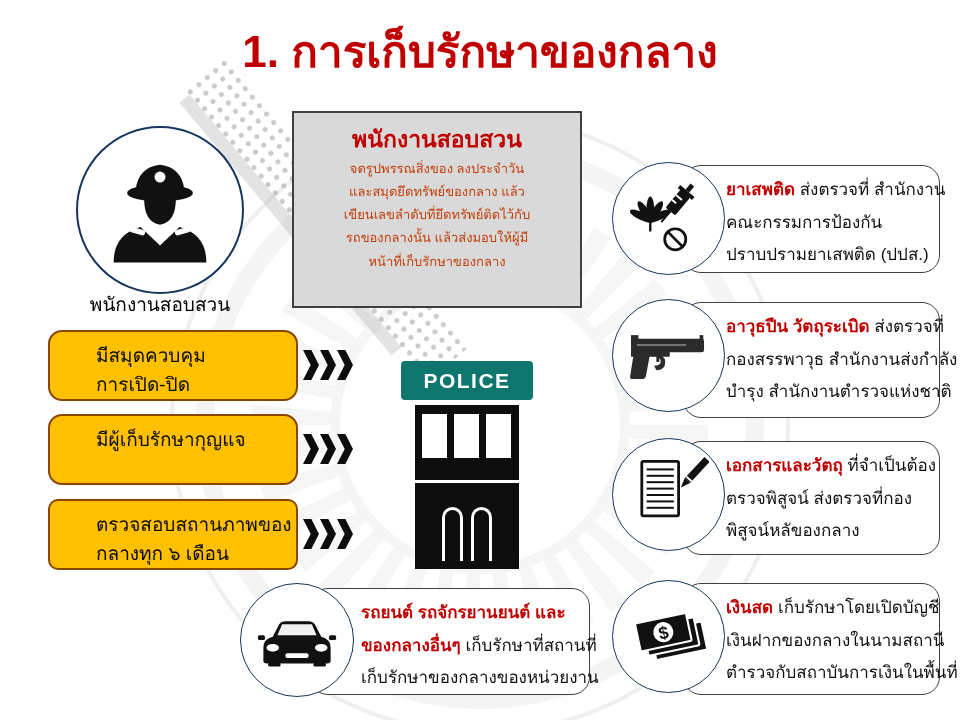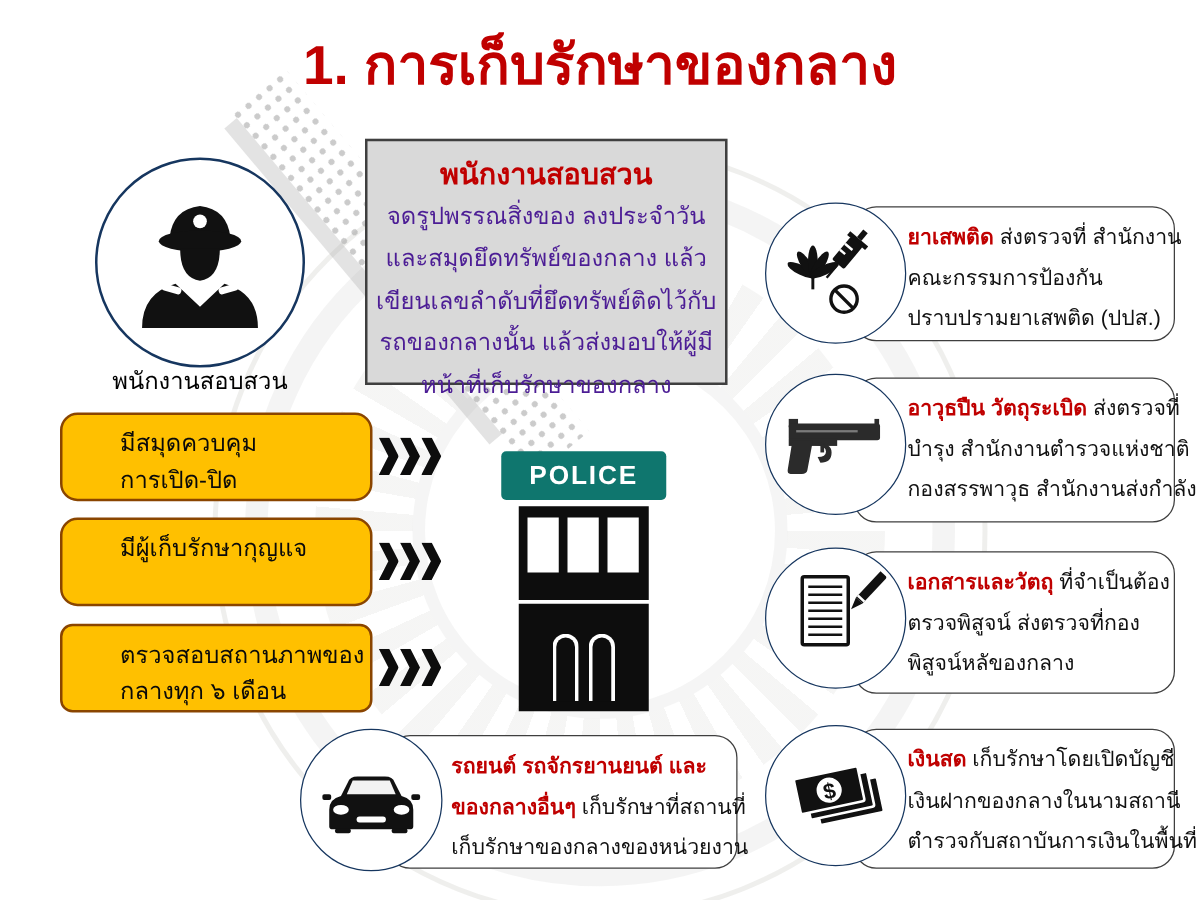--- a/index.html
+++ b/index.html
@@ -31,21 +31,21 @@
   .big-circle { border:2px solid #16365F; }
   .mid-circle { border:1.5px solid #16365F; }
   #officer-circle { left:76px; top:126px; width:168px; height:168px; }
   .officer-label { position:absolute; left:46px; top:289px; width:228px; text-align:center;
            font-size:19px; color:#000; z-index:2; }
 
   
   .gray-box { position:absolute; left:292px; top:111px; width:290px; height:197px;
            background:#D9D9D9; border:2px solid #3F3F3F; z-index:2; text-align:center; padding-top:8px; }
   .gb-title { font-size:23px; font-weight:bold; color:#C00000; }
-  .gb-line  { font-size:19px; line-height:1.78; color:#4c1d95; font-weight:500; white-space:nowrap; }
+  .gb-line  { font-size:13px; line-height:1.78; color:#c2410c; font-weight:500; white-space:nowrap; }
 
   
   .ybox { position:absolute; left:48px; width:250px; height:71px; background:#FFC000;
           border:2px solid #8A4500; border-radius:14px; padding:9px 0 0 46px; z-index:2; }
   .ybox .yl { font-size:19px; font-weight:400; line-height:1.55; color:#0A0A0A; white-space:nowrap; }
   #ybox1 { top:330px; } #ybox2 { top:414px; } #ybox3 { top:499px;border-radius:10px; }
   .chevs { position:absolute; left:303px; display:flex; z-index:2; }
   #chevs1 { top:350px; } #chevs2 { top:434px; } #chevs3 { top:519px; }
   .chev { width:16px; height:30px; background:#0D0D0D; margin-right:1px;
           clip-path:polygon(0 0,52% 0,100% 50%,52% 100%,0 100%,48% 50%); }
@@ -188,22 +188,22 @@
       <rect x="4" y="12" width="98" height="18" rx="3" fill="#2B2B2B"></rect>
       <rect x="12" y="19" width="66" height="2.5" fill="#7A7A7A"></rect>
       <rect x="4" y="28" width="52" height="8" fill="#2B2B2B"></rect>
       <path d="M8 30 L30 30 L24 62 Q23 66 18 66 L6 66 Q2 66 3 61 Z" fill="#2B2B2B"></path>
       <path d="M34 32 Q50 33 50 43 Q50 54 38 54 L35 48 Q44 48 44 42 Q44 36 32 35 Z" fill="#2B2B2B"></path>
       <rect x="38" y="34" width="4" height="9" fill="#2B2B2B"></rect>
     </svg>
   </div>
   <div class="callout" id="callout-gun">
     <div class="cl"><span class="hl">อาวุธปืน วัตถุระเบิด</span><span> ส่งตรวจที่</span></div>
+    <div class="cl">กองสรรพาวุธ สำนักงานส่งกำลัง</div>
     <div class="cl">บำรุง สำนักงานตำรวจแห่งชาติ</div>
-    <div class="cl">กองสรรพาวุธ สำนักงานส่งกำลัง</div>
   </div>
 
   <div class="mid-circle" id="circle-doc">
     <svg width="80" height="80" viewBox="0 0 100 100">
       <rect x="16" y="8" width="46" height="68" rx="2" fill="#fff" stroke="#111" stroke-width="3.5"></rect>
       <g stroke="#111" stroke-width="2.5">
         <line x1="22" y1="18" x2="56" y2="18"></line>
           <line x1="22" y1="26" x2="56" y2="26"></line>
         <line x1="22" y1="34" x2="56" y2="34"></line>
           <line x1="22" y1="42" x2="56" y2="42"></line>

